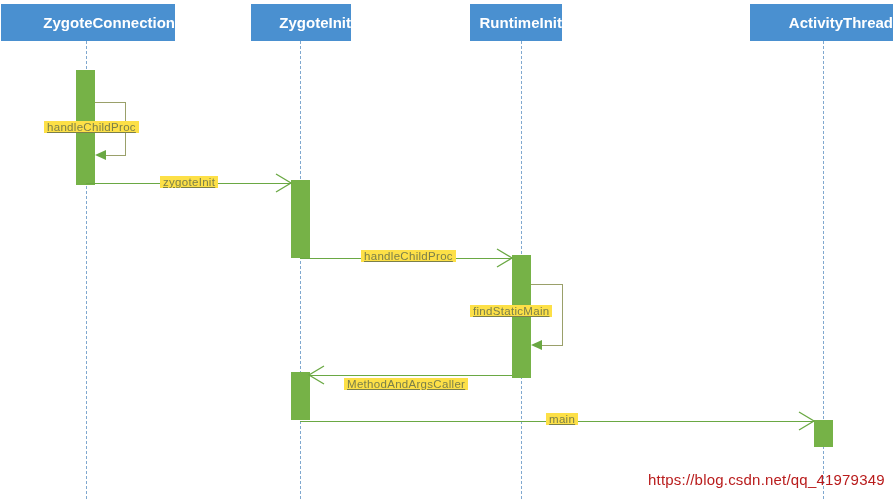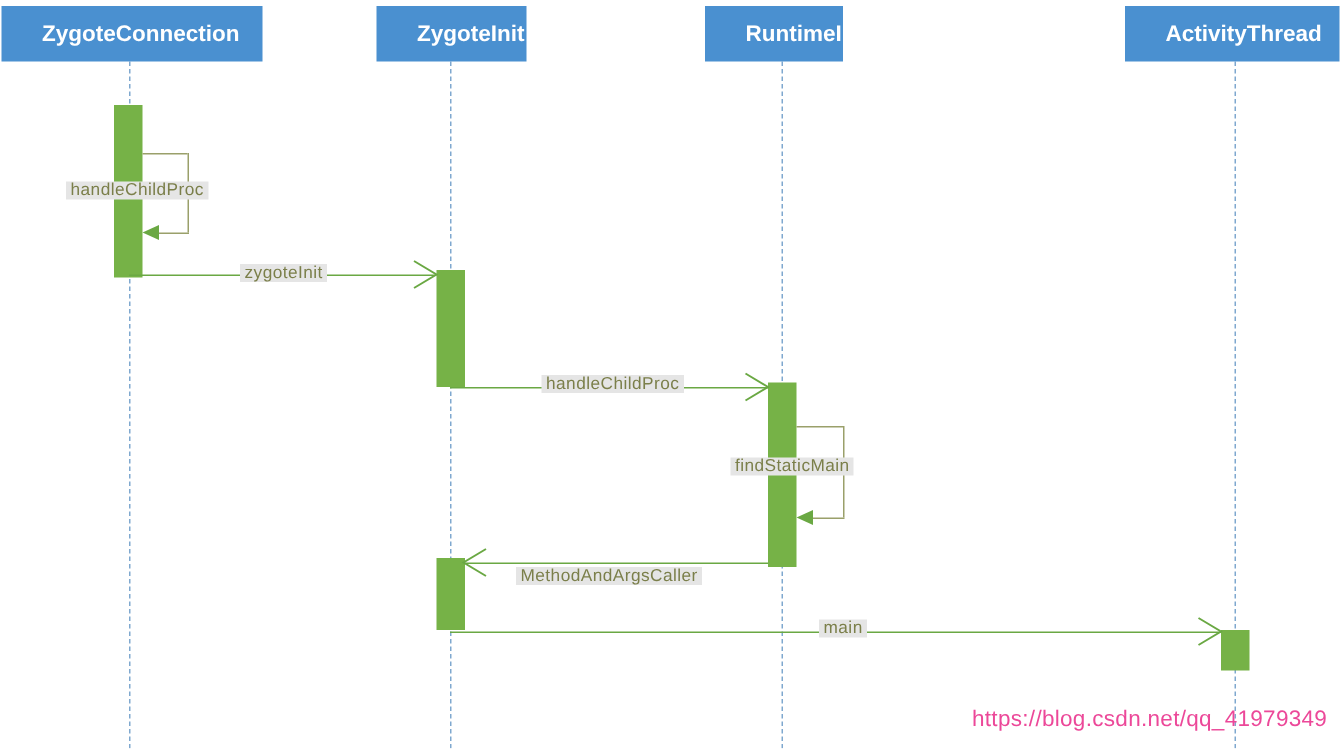--- a/index.html
+++ b/index.html
@@ -16,21 +16,21 @@
     font-family: "Liberation Sans", sans-serif;
   }
   .participant-box {
     position: absolute;
     background: #4a90d0;
     color: #ffffff;
     font-size: 15px;
     font-weight: bold;
     display: flex;
     align-items: center;
-    justify-content: flex-start;
+    justify-content: flex-end;
     letter-spacing: 0px;
     box-sizing: border-box;
     padding-left: 27px;
   }
   .lifeline {
     position: absolute;
     width: 0;
     border-left: 1px dashed #7fa8cf;
     top: 41px;
   }
@@ -41,24 +41,25 @@
   }
   .msg-line {
     position: absolute;
     height: 0;
     border-top: 1px solid #6aa843;
   }
   .msg-label {
     position: absolute;
     font-size: 11.5px;
     color: #7b7f4a;
-    background: #e5e5e5;
+    background: #fde047;
     padding: 0 3px;
     white-space: nowrap;
     letter-spacing: 0.3px;
+    text-decoration: underline;
   }
   .self-seg {
     position: absolute;
     border-color: #9aa06a;
     border-style: solid;
     border-width: 0;
   }
   .arrowhead {
     position: absolute;
     width: 0;
@@ -66,21 +67,21 @@
   }
   .arrow-left {
     border-top: 5px solid transparent;
     border-bottom: 5px solid transparent;
     border-right: 11px solid #6aa843;
   }
   .arrow-open-right svg, .arrow-open-left svg { display: block; }
   .watermark {
     position: absolute;
     font-size: 15px;
-    color: #ec4899;
+    color: #b91c1c;
     white-space: nowrap;
     letter-spacing: 0.2px;
   }
 </style>
 </head>
 <body>
 
 <div id="canvas">
 
   <div class="lifeline" style="left:86px; height:458px;"></div>
@@ -126,21 +127,21 @@
     <svg width="18" height="20" viewBox="0 0 18 20">
       <path d="M1 1 L16 10 L1 19" fill="none" stroke="#6aa843" stroke-width="1.3"></path>
     </svg>
   </div>
   <div class="msg-label" style="left:361px; top:250px;">handleChildProc</div>
 
   <div class="self-seg" style="left:531px; top:284px; width:31px; border-top-width:1px;"></div>
   <div class="self-seg" style="left:562px; top:284px; height:61px; border-left-width:1px;"></div>
   <div class="self-seg" style="left:537px; top:345px; width:26px; border-top-width:1px;"></div>
   <div class="arrowhead arrow-left" style="left:531px; top:340px;"></div>
-  <div class="msg-label" style="left:487px; top:305px;">findStaticMain</div>
+  <div class="msg-label" style="left:470px; top:305px;">findStaticMain</div>
 
   <div class="msg-line" style="left:310px; top:375px; width:202px;"></div>
   <div class="arrow-open-left" style="position:absolute; left:307px; top:365px;">
     <svg width="18" height="20" viewBox="0 0 18 20">
       <path d="M17 1 L2 10 L17 19" fill="none" stroke="#6aa843" stroke-width="1.3"></path>
     </svg>
   </div>
   <div class="msg-label" style="left:344px; top:378px;">MethodAndArgsCaller</div>
 
   <div class="msg-line" style="left:300px; top:421px; width:514px;"></div>

